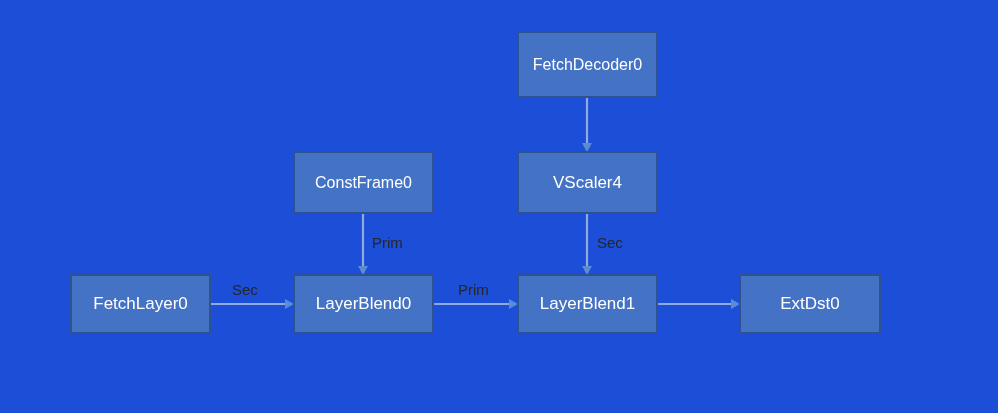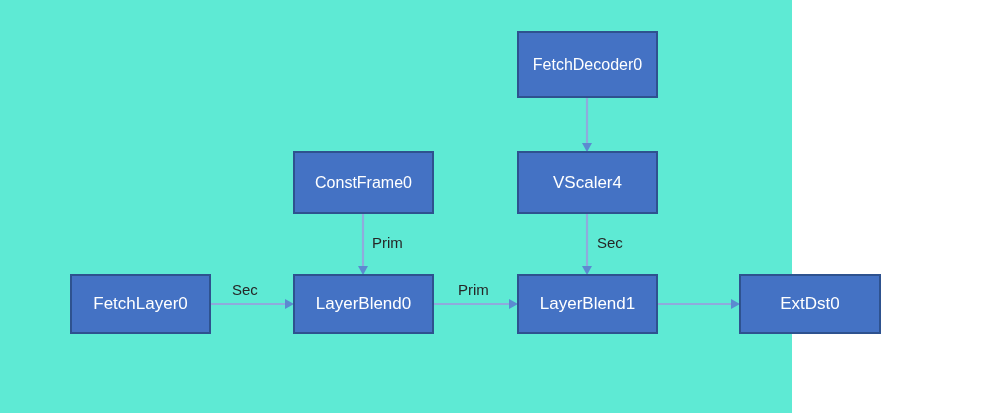--- a/index.html
+++ b/index.html
@@ -8,23 +8,23 @@
     background: #ffffff;
   }
   body {
     width: 998px;
     height: 413px;
     overflow: hidden;
     font-family: "Liberation Sans", sans-serif;
   }
   #diagram-root {
     position: relative;
-    width: 792px;
+    width: 998px;
     height: 413px;
-    background: #5eead4;
+    background: #1d4ed8;
   }
   #flow-svg {
     display: block;
     width: 998px;
     height: 413px;
   }
   .node-box {
     fill: #4472C4;
     stroke: #2E528F;
     stroke-width: 2;

